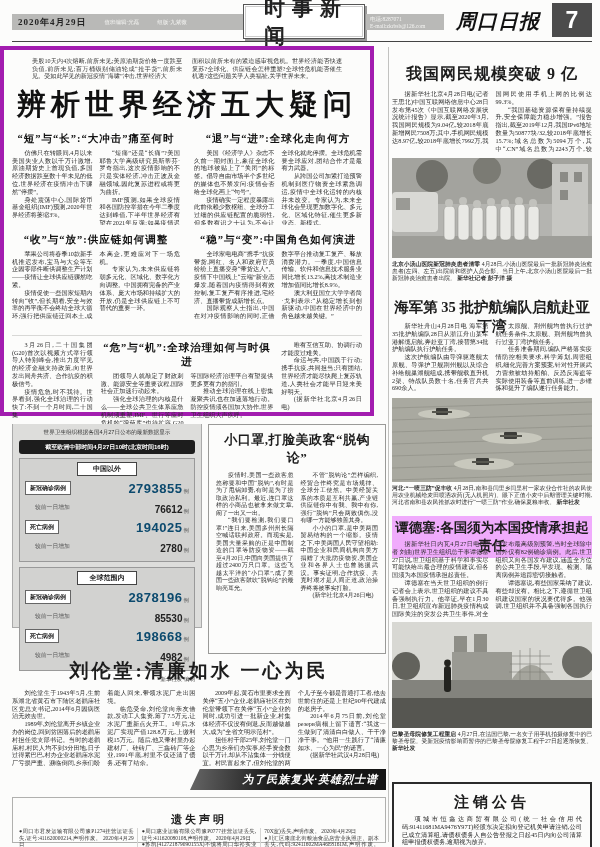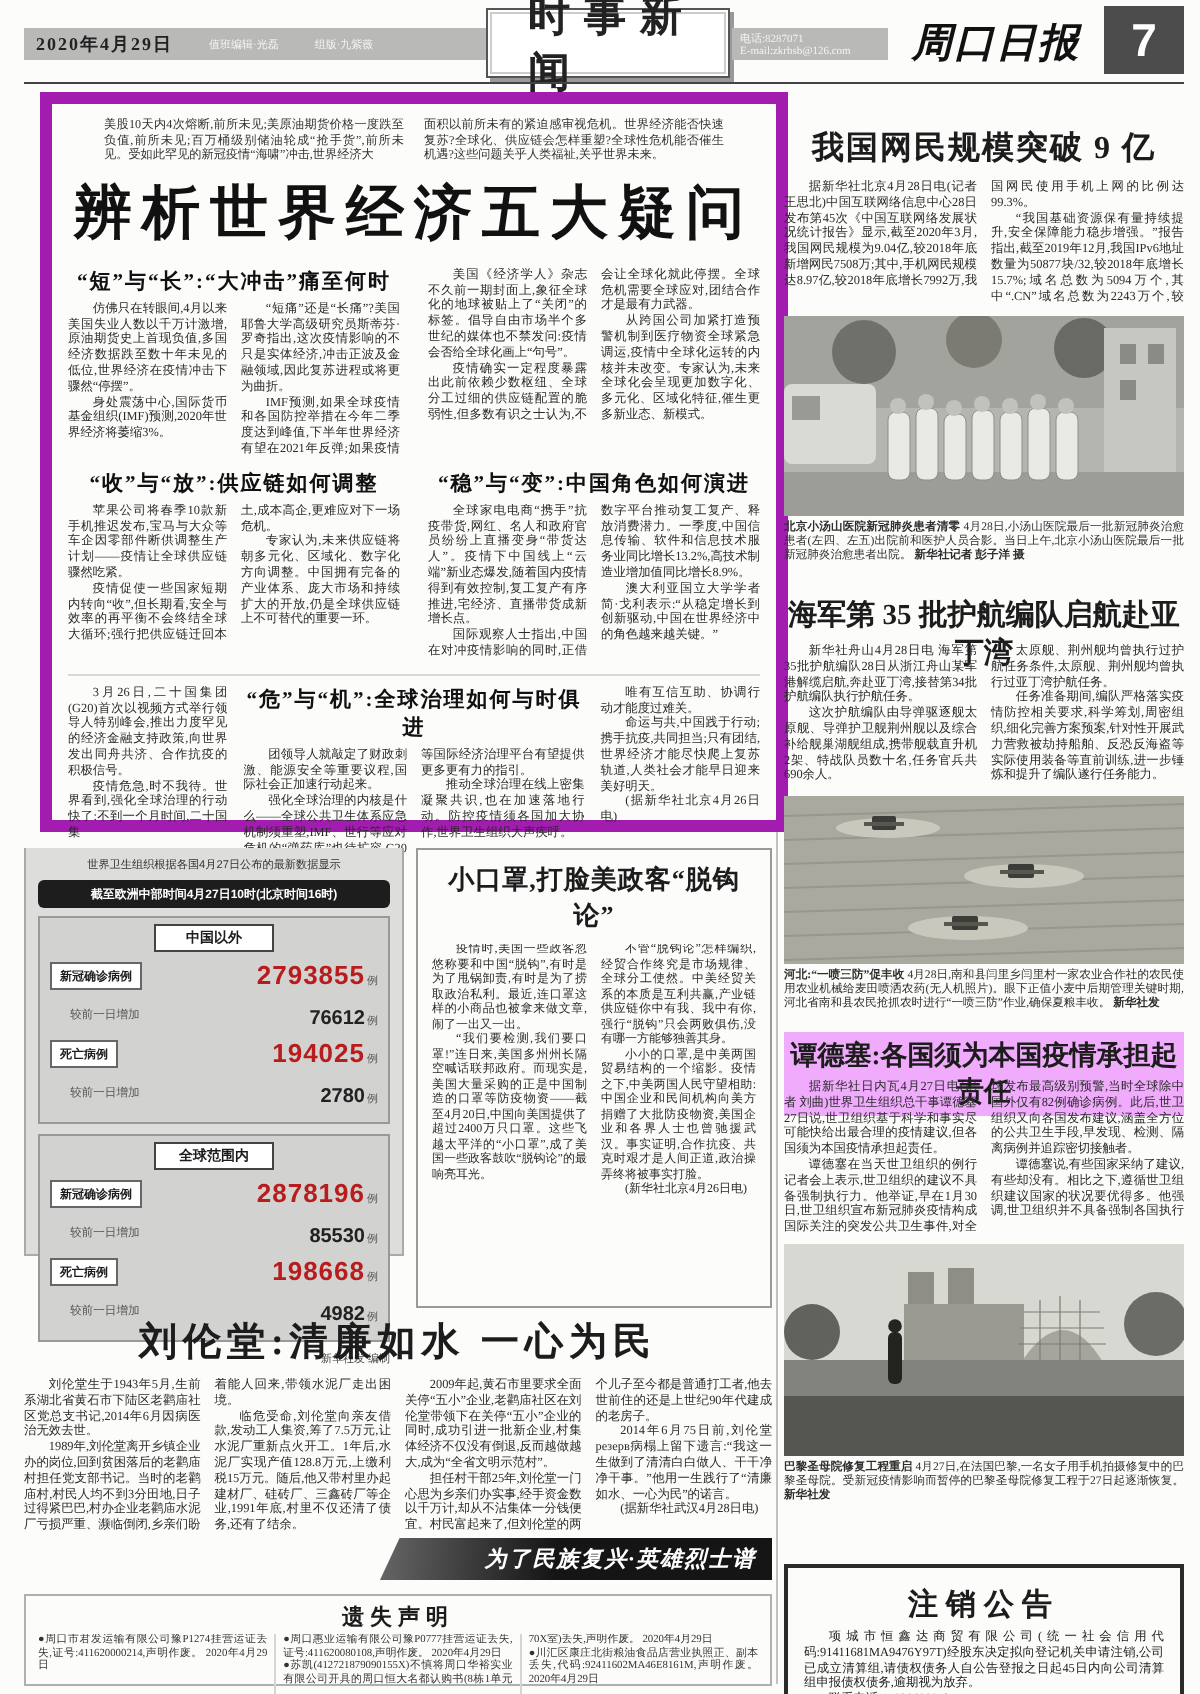--- a/index.html
+++ b/index.html
@@ -31,21 +31,21 @@
   .hline { position:absolute; left:12px; top:41px; width:580px; height:1px; background:#444; }
   .vsep { position:absolute; left:388px; top:47px; width:1px; height:795px; background:#c2c2c0; }
 
   
   .body-text p { font-size:6.2px; line-height:7.8px; text-align:justify; text-indent:2em; color:#2a2a2a; }
   .cols2 { column-count:2; column-gap:7px; overflow:hidden; }
   .cols4 { column-count:4; column-gap:7px; overflow:hidden; }
   .cols3 { column-count:3; column-gap:8px; column-rule:1px solid #d5d5d3; overflow:hidden; }
 
   
-  .main-art { position:absolute; left:20px; top:46px; width:374px; height:370px; border:6px solid #a21caf; padding:6px 8px; }
+  .main-art { position:absolute; left:0; top:46px; width:374px; height:370px; border:4px solid #a21caf; padding:6px 8px; }
   .intro { display:flex; justify-content:center; gap:10px; margin:2px auto 4px; width:312px; }
   .intro div { width:150px; font-size:6.1px; line-height:7.6px; text-align:justify; color:#333; }
   .main-head { text-align:center; font-size:29px; font-weight:bold; letter-spacing:5px; margin:2px 0 7px; color:#111; }
   .sec-grid { display:grid; grid-template-columns:1fr 1fr; column-gap:14px; row-gap:8px; }
   .sec { height:93px; overflow:hidden; }
   .sec h3, .sec5 h3 { text-align:center; font-size:10.5px; font-weight:bold; letter-spacing:1px; margin-bottom:3px; color:#111; }
   .sec .body-text { height:78px; }
   .sec5 { display:flex; gap:8px; margin-top:9px; border-top:1px solid #d8d8d6; padding-top:5px; height:100px; overflow:hidden; }
   .sec5 .c1,.sec5 .c3 { width:86px; overflow:hidden; }
   .sec5 .c2 { width:184px; overflow:hidden; }
@@ -61,42 +61,42 @@
   .info-body { background:#dddddb; border:1px solid #aaa; border-top:none; padding:5px 6px 3px; height:204px; }
   .info-sub { font-size:5.6px; color:#333; text-align:center; margin-bottom:3px; }
   .info-asof { background:#1d1d1d; color:#fff; font-size:6px; font-weight:bold; text-align:center;
     padding:2.5px 0; border-radius:3px; margin-bottom:4px; }
   .grp { border:1px solid #999; background:#d2d2d0; padding:3px 5px 4px; margin-bottom:5px; }
   .grp-label { width:60px; margin:0 auto 3px; background:#fff; border:1px solid #444; font-size:7px;
     font-weight:bold; text-align:center; padding:1px 0; }
   .row { display:flex; align-items:center; justify-content:space-between; margin:1.5px 0; }
   .row .lbl { background:#fff; border:1px solid #666; font-size:6px; padding:1.5px 4px; font-weight:bold; }
   .row .sublbl { font-size:5.8px; color:#555; padding-left:10px; }
-  .row .val { font-size:13px; font-weight:bold; color:#b91c1c; letter-spacing:0.5px; }
+  .row .val { font-size:13px; font-weight:bold; color:#0c4a6e; letter-spacing:0.5px; }
   .row .subval { font-size:10px; font-weight:bold; color:#222; }
   .row .unit { font-size:5.5px; color:#555; margin-left:1px; }
   .info-credit { text-align:right; font-size:5.5px; color:#444; margin-top:2px; }
 
   
   .mask-art { position:absolute; left:208px; top:424px; width:178px; height:230px; border:1px solid #9a9a98; padding:6px 7px; }
   .mask-art h2 { text-align:center; font-size:13px; font-weight:bold; margin-bottom:5px; letter-spacing:0.5px; }
   .mask-art .body-text { height:190px; }
   .mask-art p { font-size:6px; line-height:7.5px; }
 
   
   .liu { position:absolute; left:12px; top:658px; width:374px; height:134px; }
   .liu h2 { text-align:center; font-size:19px; font-weight:bold; letter-spacing:3px; margin-bottom:5px; }
   .liu .body-text { height:102px; }
   .liu-banner { position:absolute; right:0; bottom:2px; width:196px; height:21px;
     background:linear-gradient(95deg,#666 0%,#151515 45%); clip-path:polygon(5% 0,100% 0,100% 100%,0 100%);
     color:#fff; font-size:11px; font-weight:bold; font-style:italic; letter-spacing:1px;
     display:flex; align-items:center; justify-content:flex-end; padding-right:8px; }
 
   
-  .lost { position:absolute; left:12px; top:797px; width:374px; height:46px; border:1px solid #b0b0ae; padding:3px 6px; }
+  .lost { position:absolute; left:12px; top:797px; width:374px; height:46px; border:1px solid #b0b0ae; padding:14px 6px; }
   .lost-title { text-align:center; font-size:11px; font-weight:bold; letter-spacing:3px; margin-bottom:1px; }
   .lost .cols3 { height:30px; }
   .lost p { font-size:5.4px; line-height:6.6px; text-align:justify; color:#333; text-indent:0; }
 
   
   .rc { position:absolute; left:392px; top:46px; width:200px; height:797px; }
   .rc h2 { text-align:center; font-weight:bold; }
   .rh1 { position:absolute; top:18px; left:0; width:200px; font-size:16px; letter-spacing:1px; }
   .rb1 { position:absolute; top:44px; left:0; width:200px; height:66px; }
   .photo { position:absolute; left:0; width:200px; overflow:hidden; background:#bdbdbb; }
@@ -149,20 +149,21 @@
       <div class="sec">
         <h3>“短”与“长”:“大冲击”痛至何时</h3>
         <div class="body-text cols2">
             <p>仿佛只在转眼间,4月以来美国失业人数以千万计激增,原油期货史上首现负值,多国经济数据跌至数十年未见的低位,世界经济在疫情冲击下骤然“停摆”。</p>
             <p>身处震荡中心,国际货币基金组织(IMF)预测,2020年世界经济将萎缩3%。</p>
             <p>“短痛”还是“长痛”?美国耶鲁大学高级研究员斯蒂芬·罗奇指出,这次疫情影响的不只是实体经济,冲击正波及金融领域,因此复苏进程或将更为曲折。</p>
             <p>IMF预测,如果全球疫情和各国防控举措在今年二季度达到峰值,下半年世界经济有望在2021年反弹;如果疫情迟迟不能得到控制,衰退将更深更长。</p>
           </div>
       </div>
       <div class="sec">
+        <h3>“退”与“进”:全球化走向何方</h3>
         <div class="body-text cols2">
             <p>美国《经济学人》杂志不久前一期封面上,象征全球化的地球被贴上了“关闭”的标签。倡导自由市场半个多世纪的媒体也不禁发问:疫情会否给全球化画上“句号”。</p>
             <p>疫情确实一定程度暴露出此前依赖少数枢纽、全球分工过细的供应链配置的脆弱性,但多数有识之士认为,不会让全球化就此停摆。全球危机需要全球应对,团结合作才是最有力武器。</p>
             <p>从跨国公司加紧打造预警机制到医疗物资全球紧急调运,疫情中全球化运转的内核并未改变。专家认为,未来全球化会呈现更加数字化、多元化、区域化特征,催生更多新业态、新模式。</p>
           </div>
       </div>
       <div class="sec">
         <h3>“收”与“放”:供应链如何调整</h3>
         <div class="body-text cols2">
             <p>苹果公司将春季10款新手机推迟发布,宝马与大众等车企因零部件断供调整生产计划——疫情让全球供应链骤然吃紧。</p>

